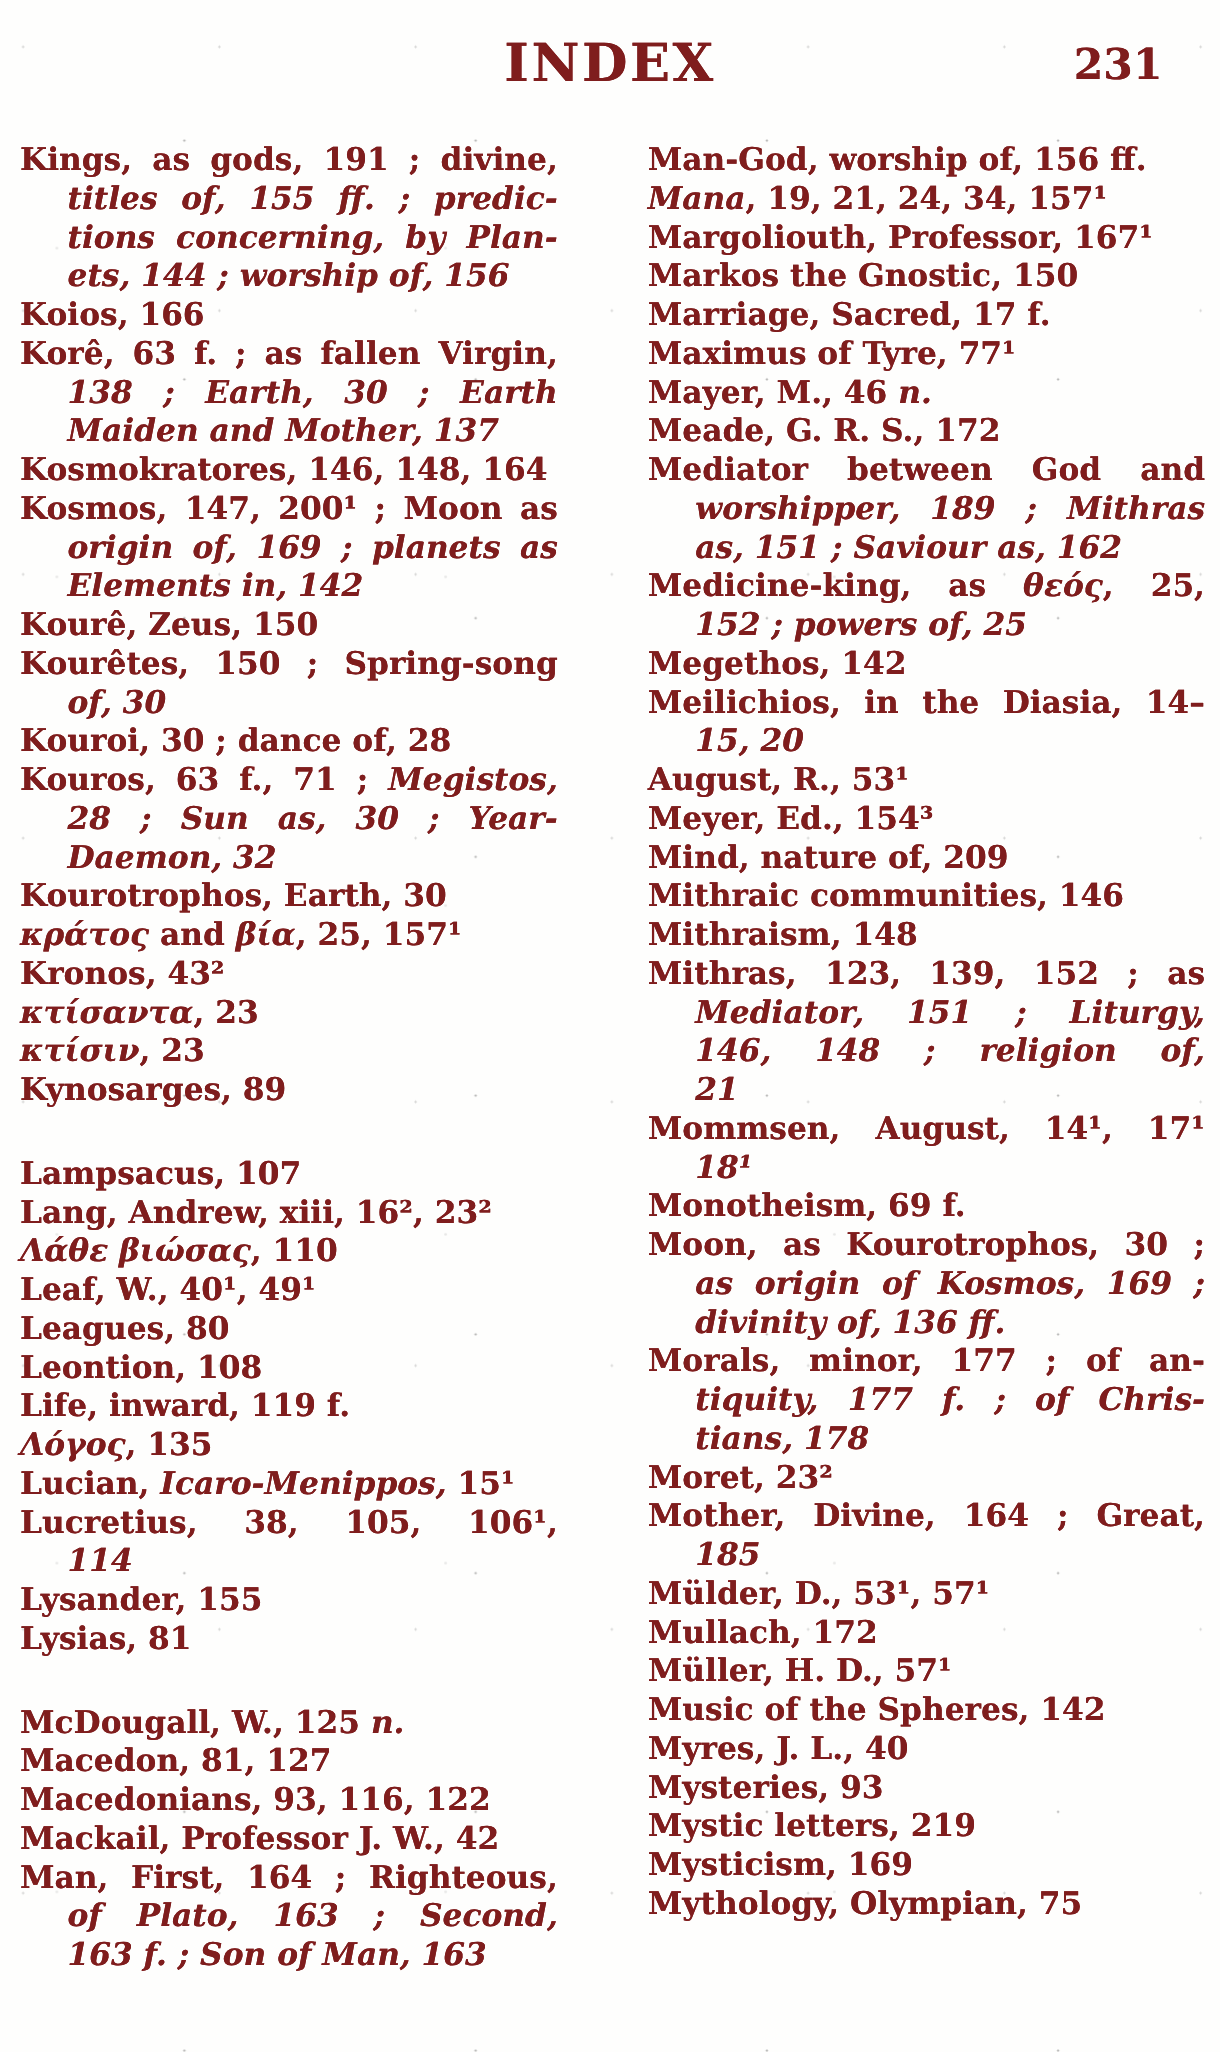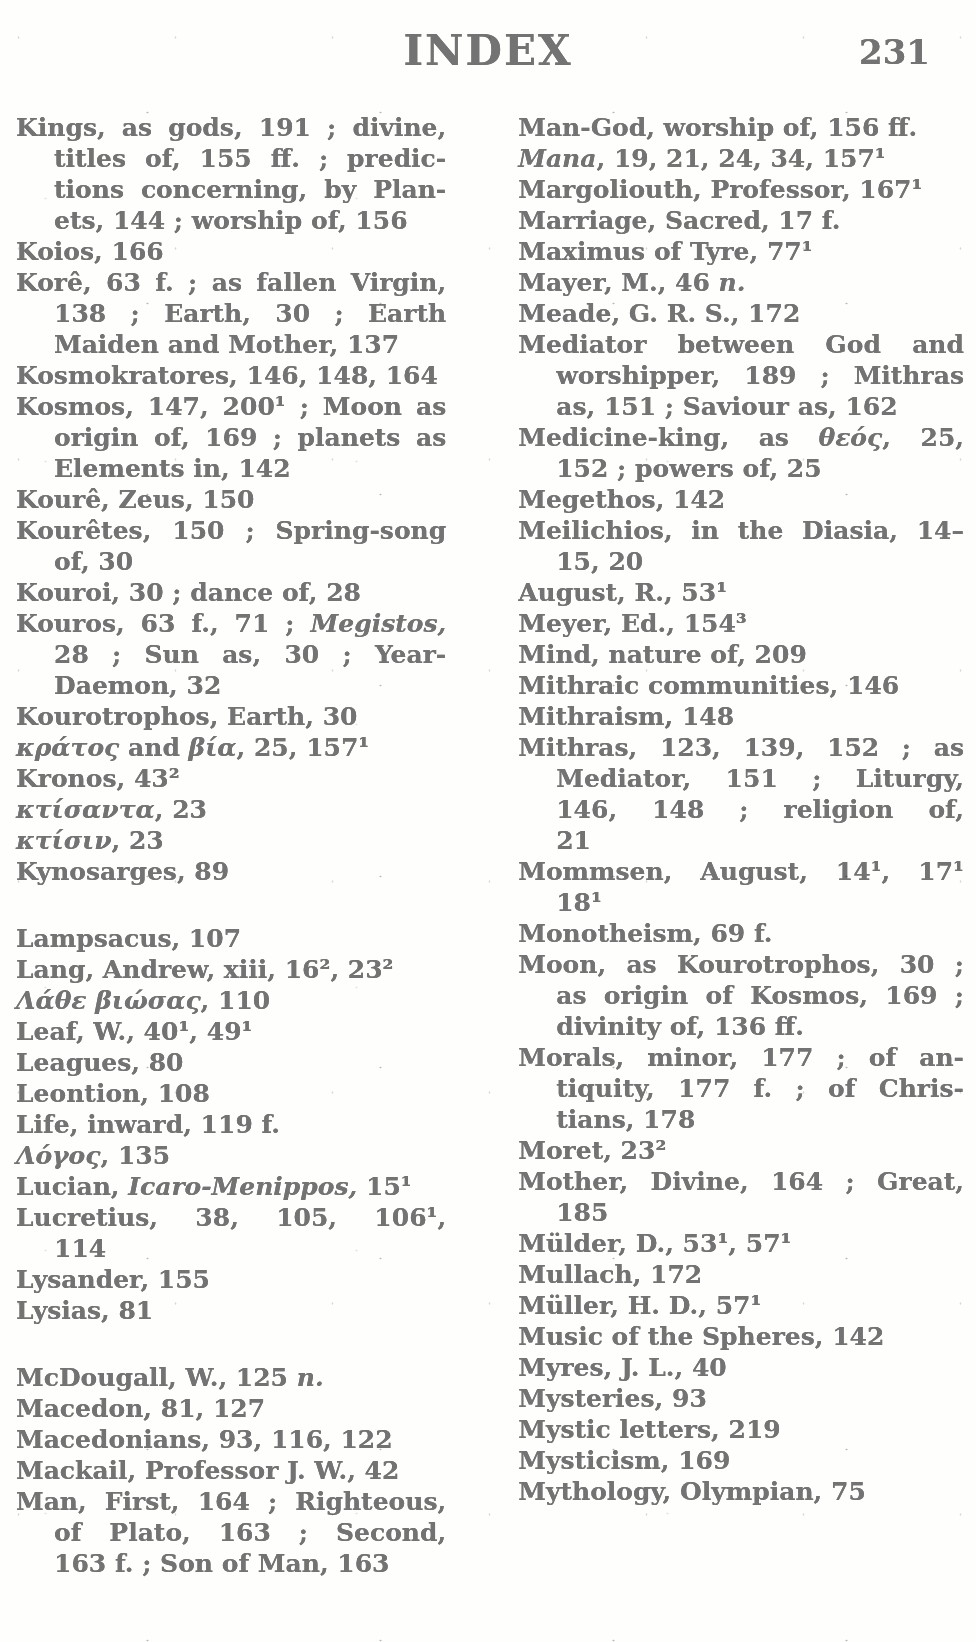--- a/index.html
+++ b/index.html
@@ -2,21 +2,21 @@
 <html><head>
 <meta charset="utf-8">
 <style>
   html,body{margin:0;padding:0;background:#ffffff;}
   .page{
     position:relative;
     width:976px;height:1642px;
     background:#fefefdff;
     font-family:"DejaVu Serif", serif;
     font-weight:700;
-    color:#737373;
+    color:#7f1d1d;
     overflow:hidden;
   }
   
   .page::after{
     content:"";position:absolute;inset:0;pointer-events:none;opacity:.5;
     background-image:
       radial-gradient(rgba(0,0,0,.55) .6px, transparent 1.4px),
       radial-gradient(rgba(0,0,0,.30) .5px, transparent 1.2px),
       radial-gradient(rgba(0,0,0,.18) .7px, transparent 1.6px);
     background-size:233px 191px, 157px 211px, 311px 263px;
@@ -37,21 +37,21 @@
     padding:0 12px 0 16px;
   }
   .col{
     font-size:25px;line-height:31px;
     text-shadow:0 0 .4px currentColor;
   }
   .col-left{width:442px;}
   .col-right{width:458px;margin-left:36px;}
   .line{height:31px;white-space:nowrap;}
   .line.just{white-space:normal;text-align:justify;text-align-last:justify;overflow:hidden;}
-  .line.ind{padding-left:38px;}
+  .line.ind{padding-left:38px;font-style:italic;}
   .gap{height:36px;}
   .it{font-style:italic;}
 </style>
 </head>
 <body>
 
 <div class="page">
   <div class="header">
     <div class="title">INDEX</div>
     <div class="pagenum">231</div>
@@ -103,20 +103,21 @@
         <div class="line"><span>Macedonians, 93, 116, 122</span></div>
         <div class="line"><span>Mackail, Professor J. W., 42</span></div>
         <div class="line just"><span>Man, First, 164 ; Righteous,</span></div>
         <div class="line ind just"><span>of Plato, 163 ; Second,</span></div>
         <div class="line ind"><span>163 f. ; Son of Man, 163</span></div>
       </div>
     <div class="col col-right" id="col-right">
         <div class="line"><span>Man-God, worship of, 156 ff.</span></div>
         <div class="line"><span class="it">Mana</span><span>, 19, 21, 24, 34, 157¹</span></div>
         <div class="line"><span>Margoliouth, Professor, 167¹</span></div>
+        <div class="line"><span>Markos the Gnostic, 150</span></div>
         <div class="line"><span>Marriage, Sacred, 17 f.</span></div>
         <div class="line"><span>Maximus of Tyre, 77¹</span></div>
         <div class="line"><span>Mayer, M., 46 </span><span class="it">n.</span></div>
         <div class="line"><span>Meade, G. R. S., 172</span></div>
         <div class="line just"><span>Mediator between God and</span></div>
         <div class="line ind just"><span>worshipper, 189 ; Mithras</span></div>
         <div class="line ind"><span>as, 151 ; Saviour as, 162</span></div>
         <div class="line just"><span>Medicine-king, as </span><span class="it">θεός</span><span>, 25,</span></div>
         <div class="line ind"><span>152 ; powers of, 25</span></div>
         <div class="line"><span>Megethos, 142</span></div>

